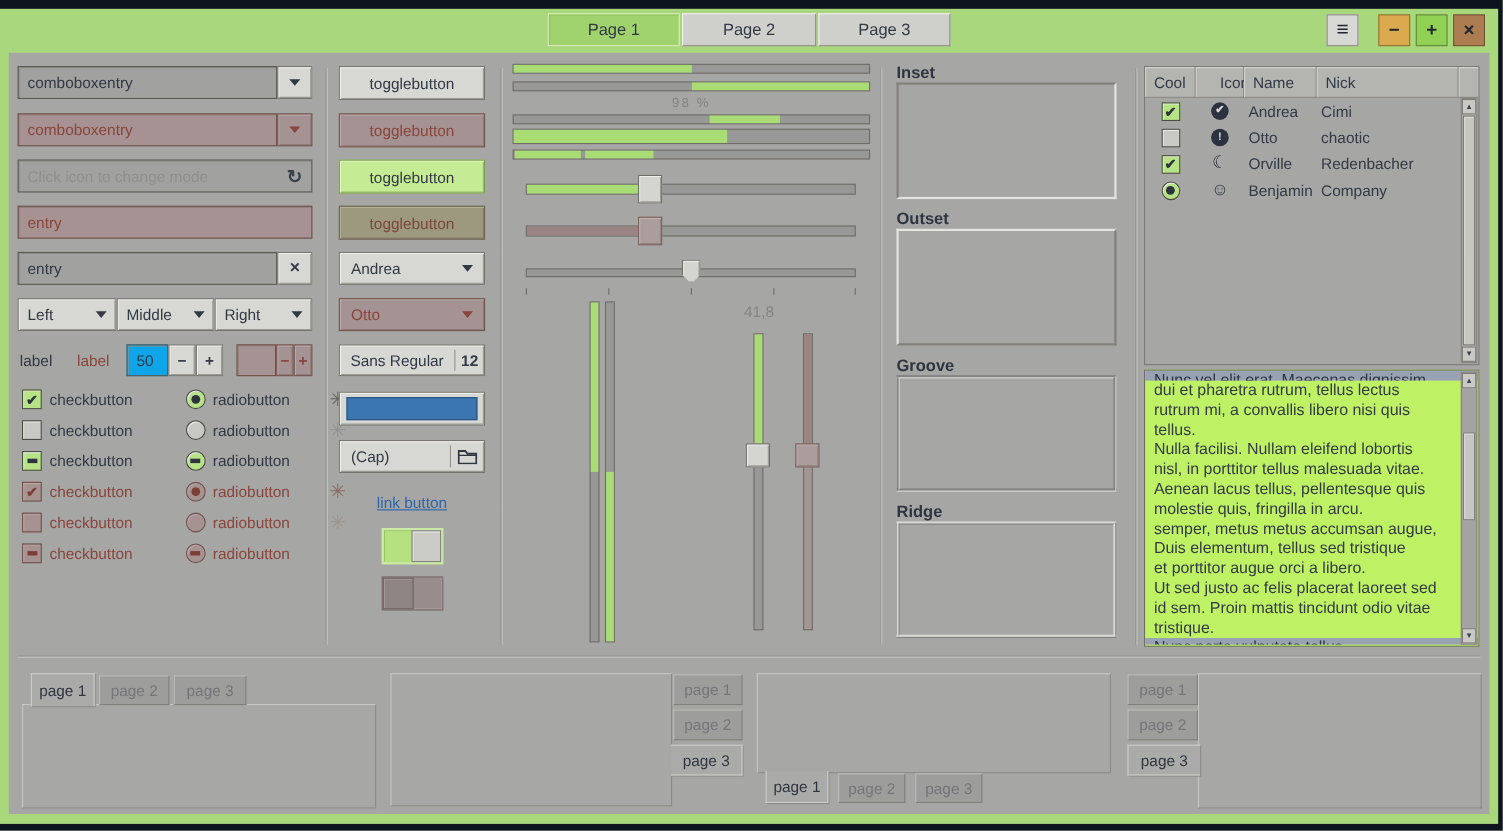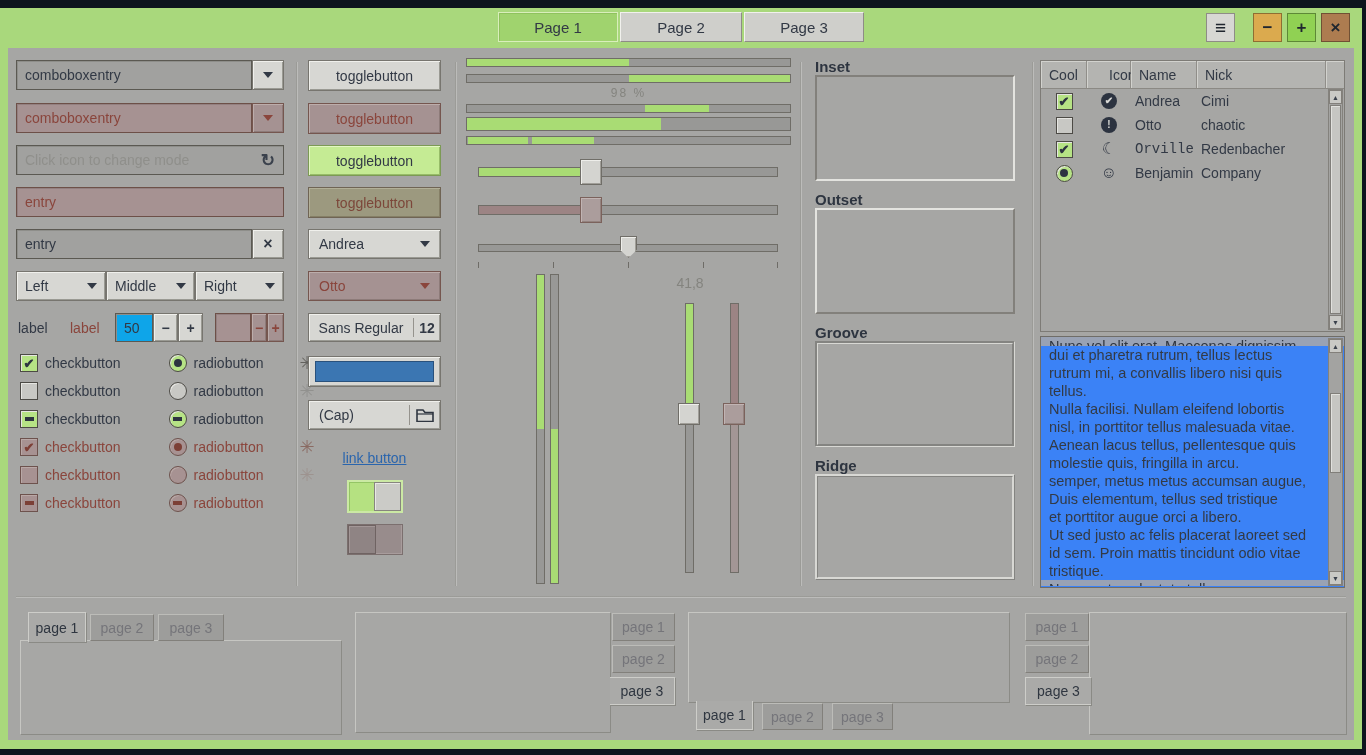--- a/index.html
+++ b/index.html
@@ -71,21 +71,21 @@
   .trow{display:flex;align-items:center;font-size:14px;height:24px;}
   .ticon{width:16px;height:16px;border-radius:50%;background:#2c3340;color:#d9d9d6;display:flex;
       align-items:center;justify-content:center;font-size:10px;font-weight:bold;line-height:1;}
   .tglyph{font-size:16px;color:#2c3340;line-height:1;}
   
   .sbt{background:#a3a3a1;border:1px solid #84827d;box-sizing:border-box;}
   .sbh{background:#c6c6c2;border:1px solid #807e79;box-shadow:inset 1px 1px 0 #e1e1dd;box-sizing:border-box;}
   .sba{background:#c9c9c5;border:1px solid #827f7a;color:#3a414c;font-size:7px;display:flex;
       align-items:center;justify-content:center;box-sizing:border-box;}
   
-  .textview{background:#3b82f6;border:1px solid #6f6d68;box-sizing:border-box;overflow:hidden;}
+  .textview{background:#bef264;border:1px solid #6f6d68;box-sizing:border-box;overflow:hidden;}
   .tline{height:18px;line-height:18px;font-size:14.5px;white-space:nowrap;color:#333a45;}
   .tsel{background:#99a2b4;color:#2e3540;overflow:hidden;}
   
   .tab{background:#9d9d9b;border:1px solid #bcbcb8;border-right-color:#82807b;border-bottom-color:#82807b;
       color:#75757a;display:flex;align-items:center;justify-content:center;font-size:14px;box-sizing:border-box;}
   .tab.active{background:#aaaaa8;color:#2f3640;border-color:#cdcdc9;box-shadow:1px 1px 0 #8a8a85;}
   .nbc{background:#a7a7a5;border:1px solid #c6c6c2;border-right-color:#8b8b86;border-bottom-color:#8b8b86;box-sizing:border-box;}
   .lbl{font-size:14px;}
   .dlbl{color:#8a453c;}
   a.link{color:#2a65ad;text-decoration:underline;font-size:14px;}
@@ -445,21 +445,21 @@
     </div>
     <div class="trow">
       <span style="width:46px;display:flex;justify-content:center;">
           <span class="cb on" style="width:17px;height:17px;">
             <span class="mk">✔</span>
           </span>
         </span>
       <span style="width:44px;display:flex;justify-content:center;">
           <span class="tglyph">☾</span>
         </span>
-      <span style="width:66px;padding-left:4px;box-sizing:border-box;font-family:Liberation Mono, monospace;">Orville</span>
+      <span style="width:66px;padding-left:4px;box-sizing:border-box;">Orville</span>
       <span style="flex:1;padding-left:4px;">Redenbacher</span>
       <span style="width:16px;"></span>
     </div>
     <div class="trow">
       <span style="width:46px;display:flex;justify-content:center;">
           <span class="cb rb on" style="width:17px;height:17px;">
             <span class="dot"></span>
           </span>
         </span>
       <span style="width:44px;display:flex;justify-content:center;">

